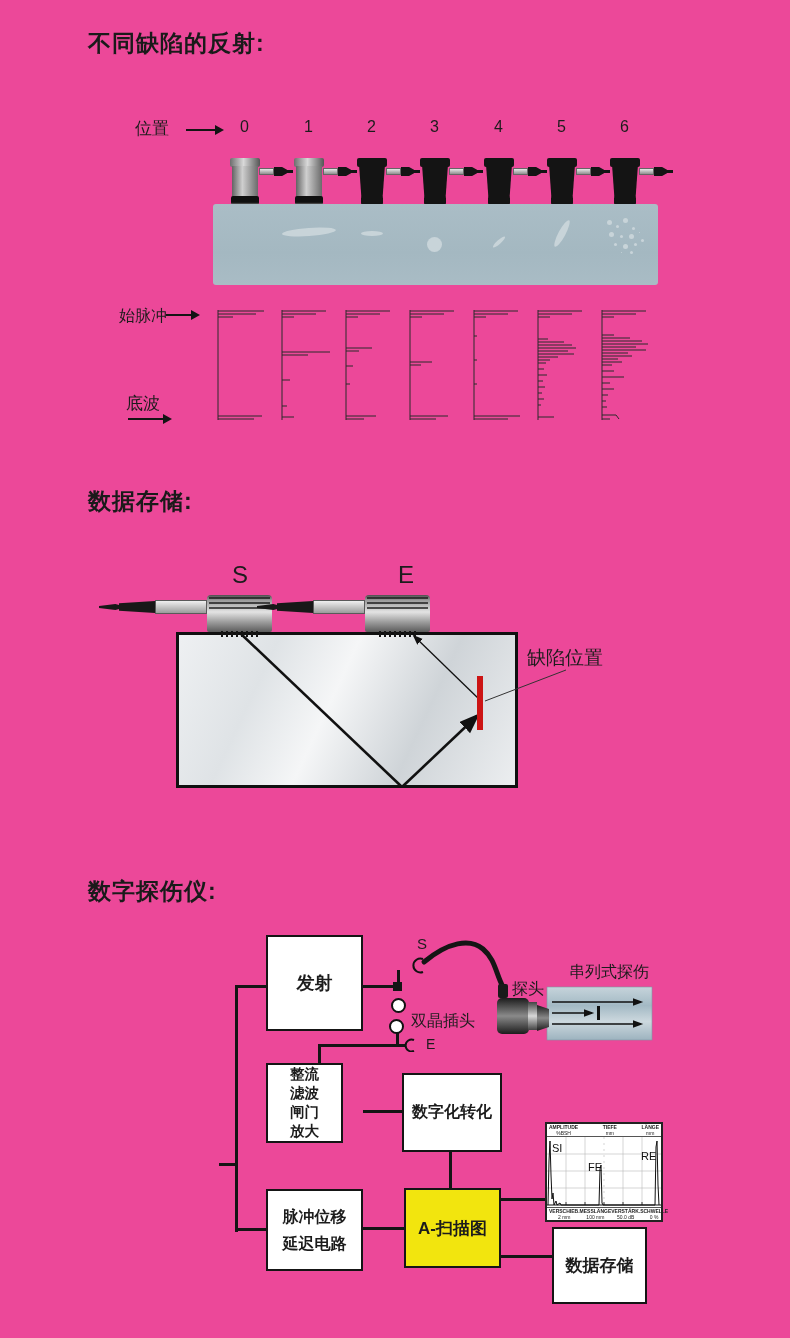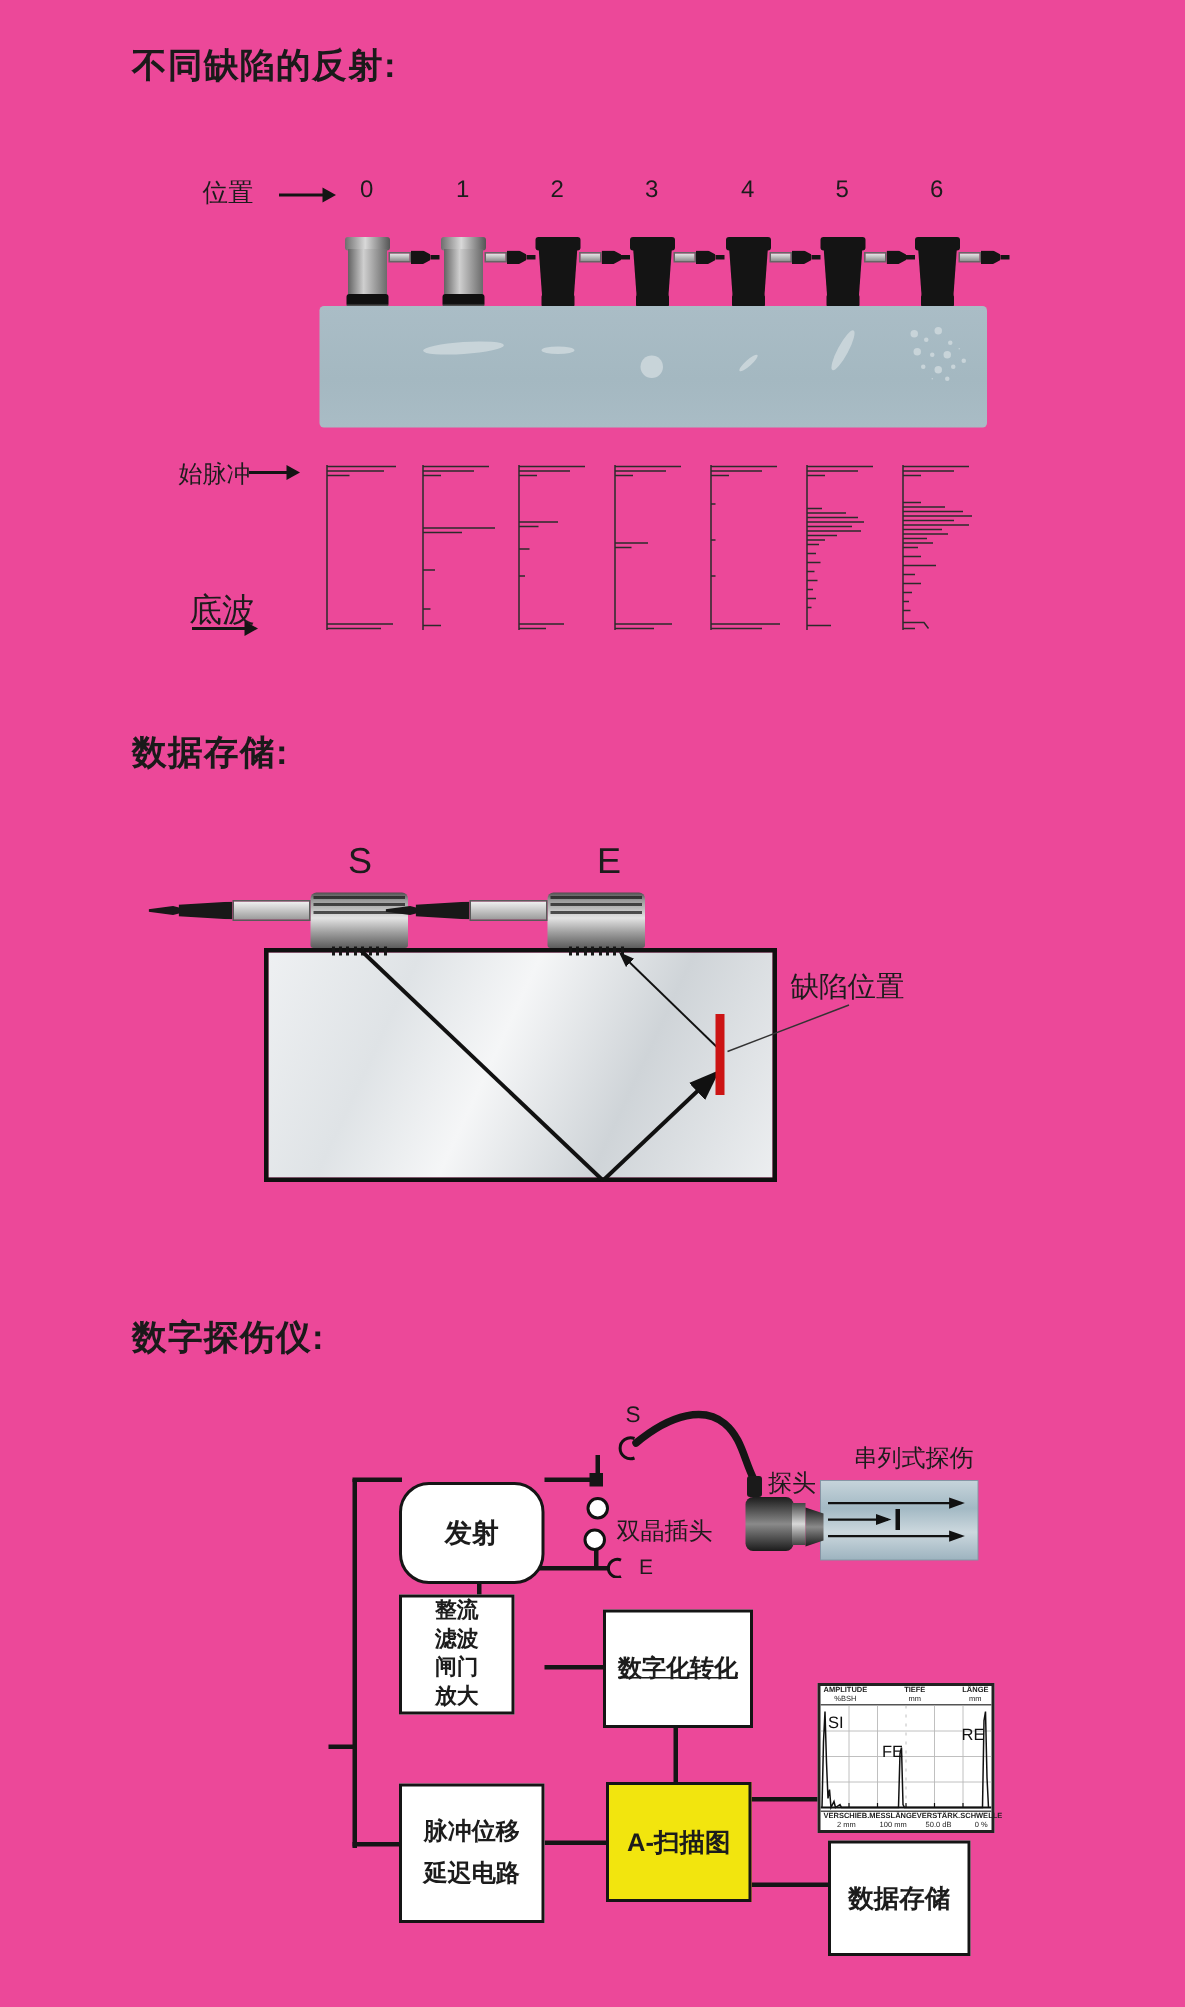--- a/index.html
+++ b/index.html
@@ -163,21 +163,21 @@
     <div class="defect" style="left:69px;top:24px;width:54px;height:8px;transform:rotate(-4deg);"></div>
     <div class="defect" style="left:148px;top:27px;width:22px;height:5px;"></div>
     <div class="defect" style="left:214px;top:33px;width:15px;height:15px;"></div>
     <div class="defect" style="left:278px;top:36px;width:16px;height:4px;transform:rotate(-42deg);"></div>
     <div class="defect" style="left:334px;top:26px;width:30px;height:7px;transform:rotate(-62deg);"></div>
     <div class="defect" style="left:394px;top:16px;width:5px;height:5px;box-shadow:8px 4px 0 -1px #c8d4d9,16px -2px 0 0 #c8d4d9,24px 6px 0 -1px #c8d4d9,2px 12px 0 0 #c8d4d9,12px 14px 0 -1px #c8d4d9,22px 14px 0 0 #c8d4d9,30px 10px 0 -2px #c8d4d9,6px 22px 0 -1px #c8d4d9,16px 24px 0 0 #c8d4d9,26px 22px 0 -1px #c8d4d9,33px 18px 0 -1px #c8d4d9,12px 30px 0 -2px #c8d4d9,22px 30px 0 -1px #c8d4d9;"></div>
   </div>
 
   <div class="lbl" style="left:119px;top:306px;font-size:16px;">始脉冲</div>
   <div class="harrow" style="left:166px;top:314px;width:26px;"></div>
-  <div class="lbl" style="left:126px;top:392px;font-size:22px;">底波</div>
+  <div class="lbl" style="left:126px;top:392px;font-size:17px;">底波</div>
   <div class="harrow" style="left:128px;top:418px;width:36px;"></div>
 
   <svg class="abs" style="left:195px;top:306px;" width="465" height="122" viewBox="0 0 465 122">
     <g stroke="#2b2b2b" stroke-width="1" fill="none">
       <g transform="translate(23,0)">
           <path d="M0 5h46M0 8h38M0 11h15M0 4v110M0 110h44M0 113h36"></path>
         </g>
       <g transform="translate(87,0)">
           <path d="M0 5h44M0 8h34M0 11h12M0 4v110M0 46h48M0 49h26M0 74h8M0 100h5M0 111h12"></path>
         </g>
@@ -245,33 +245,33 @@
   <div class="vline" style="left:318px;top:1044px;height:31px;"></div>
   <div class="hline" style="left:363px;top:1110px;width:42px;"></div>
   <div class="vline" style="left:449px;top:1152px;height:37px;"></div>
   <div class="hline" style="left:363px;top:1227px;width:43px;"></div>
   <div class="hline" style="left:501px;top:1198px;width:46px;"></div>
   <div class="hline" style="left:501px;top:1255px;width:53px;"></div>
   <div class="dot" style="left:393px;top:982px;"></div>
   <div class="circ" style="left:391px;top:998px;"></div>
   <div class="circ" style="left:389px;top:1019px;"></div>
 
-  <div class="box" style="left:266px;top:988px;width:97px;height:68px;font-size:18px;border-radius:20px;">
+  <div class="box" style="left:266px;top:935px;width:97px;height:96px;font-size:18px;">
     <span>发射</span>
   </div>
   <div class="box" style="left:266px;top:1063px;width:77px;height:80px;font-size:14.5px;line-height:1.3;">
     <span>整流</span>
     <span>滤波</span>
     <span>闸门</span>
     <span>放大</span>
   </div>
-  <div class="box" style="left:402px;top:1073px;width:100px;height:79px;font-size:16px;text-decoration:underline;">
+  <div class="box" style="left:402px;top:1073px;width:100px;height:79px;font-size:16px;">
     <span>数字化转化</span>
   </div>
-  <div class="box" style="left:266px;top:1189px;width:97px;height:93px;font-size:16px;line-height:1.7;">
+  <div class="box" style="left:266px;top:1189px;width:97px;height:82px;font-size:16px;line-height:1.7;">
     <span>脉冲位移</span>
     <span>延迟电路</span>
   </div>
   <div class="box" style="left:404px;top:1188px;width:97px;height:80px;font-size:17px;background:#f2e50e;">
     <span>A-扫描图</span>
   </div>
   <div class="box" style="left:552px;top:1227px;width:95px;height:77px;font-size:17px;">
     <span>数据存储</span>
   </div>
 

